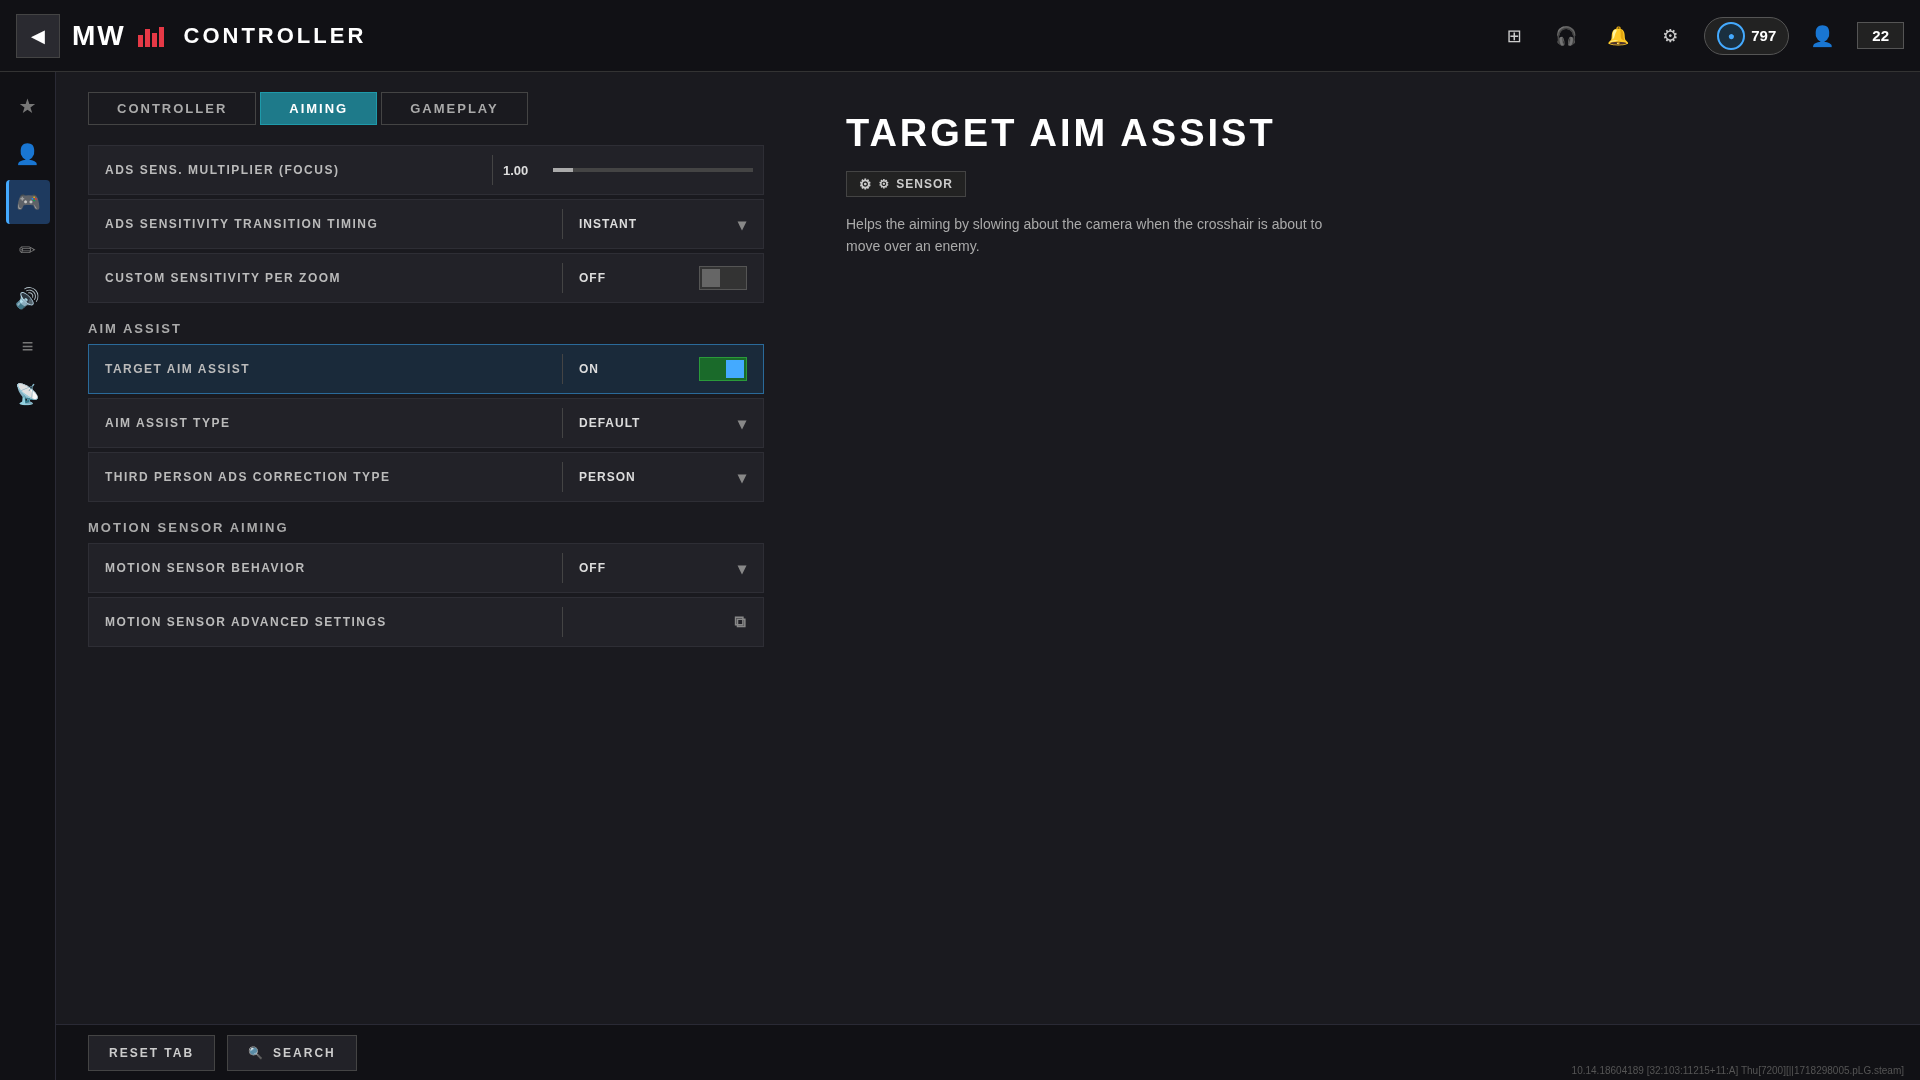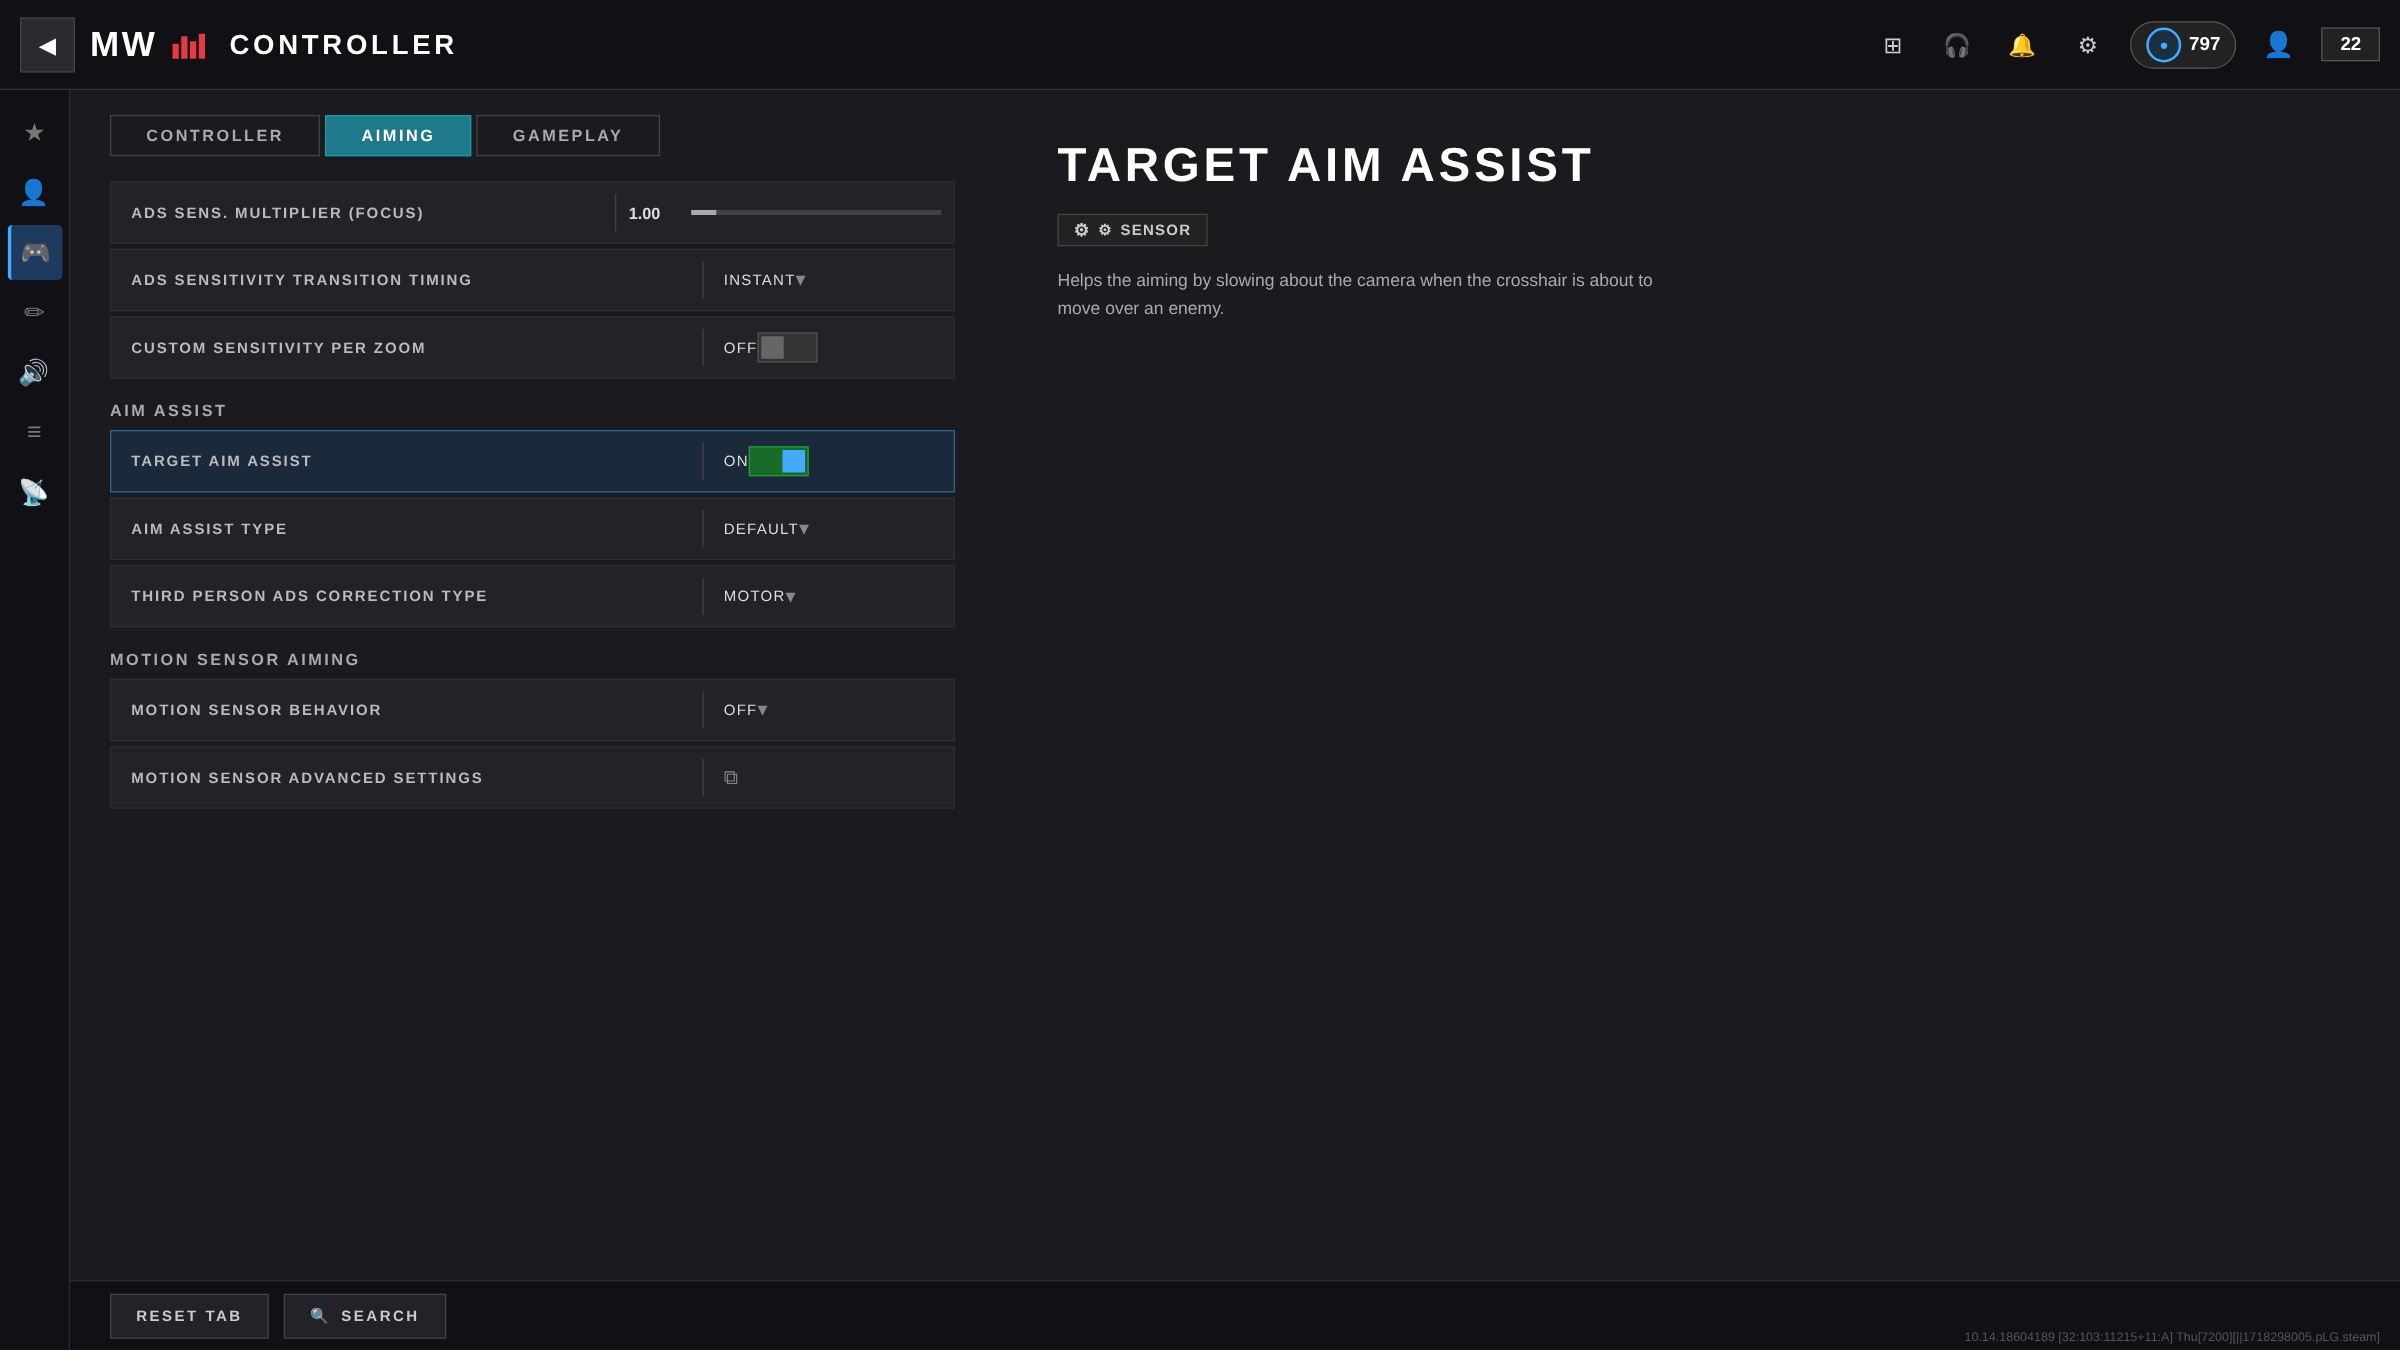--- a/index.html
+++ b/index.html
@@ -225,27 +225,27 @@
 
     .setting-divider {
       width: 1px;
       height: 30px;
       background: #444;
     }
 
     .setting-value {
       padding: 0 16px;
       font-size: 12px;
-      font-weight: 400;
+      font-weight: 700;
       letter-spacing: 1px;
       color: #ddd;
       min-width: 200px;
       display: flex;
       align-items: center;
-      justify-content: flex-start;
+      justify-content: space-between;
     }
 
     .setting-value .dropdown-arrow {
       color: #888;
       font-size: 16px;
     }
 
     
     .toggle-switch {
       position: relative;
@@ -543,21 +543,21 @@
       <div class="setting-value">
         <span>DEFAULT</span>
         <span class="dropdown-arrow">▾</span>
       </div>
     </div>
 
     <div class="setting-row">
       <div class="setting-label">THIRD PERSON ADS CORRECTION TYPE</div>
       <div class="setting-divider"></div>
       <div class="setting-value">
-        <span>MOTOR</span>
+        <span>PERSON</span>
         <span class="dropdown-arrow">▾</span>
       </div>
     </div>
 
     <div class="section-header">MOTION SENSOR AIMING</div>
 
     <div class="setting-row">
       <div class="setting-label">MOTION SENSOR BEHAVIOR</div>
       <div class="setting-divider"></div>
       <div class="setting-value">

